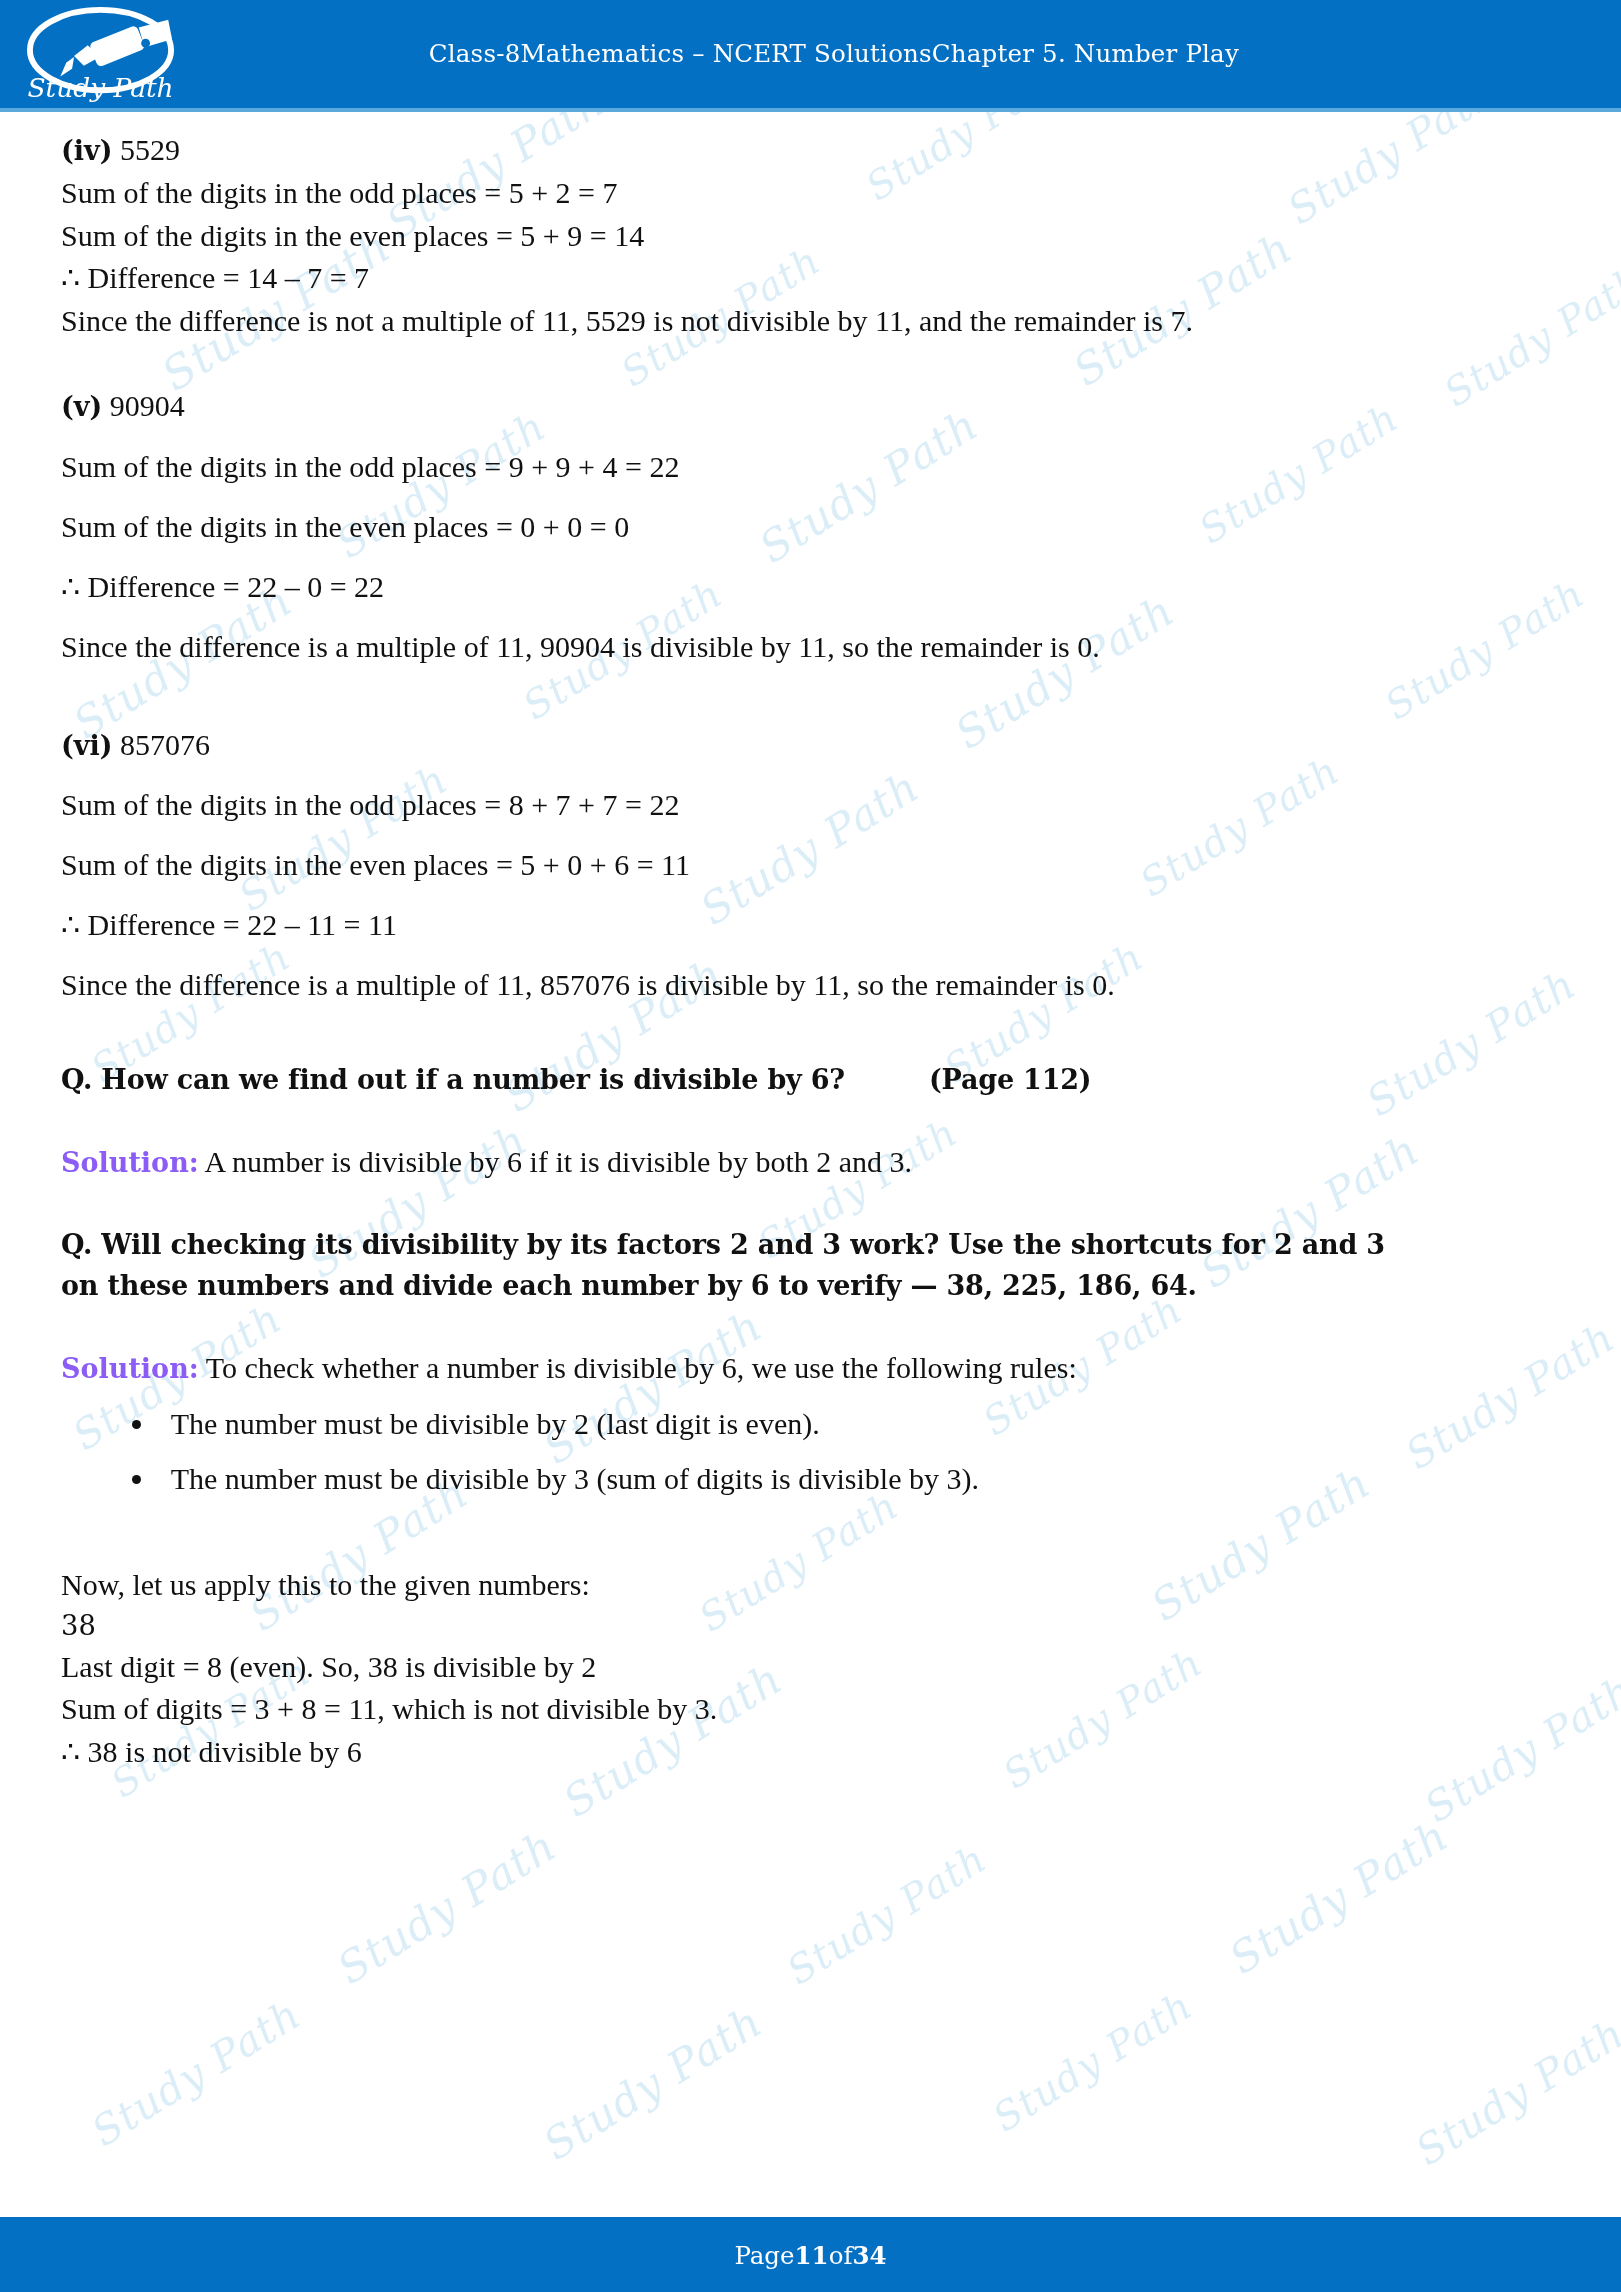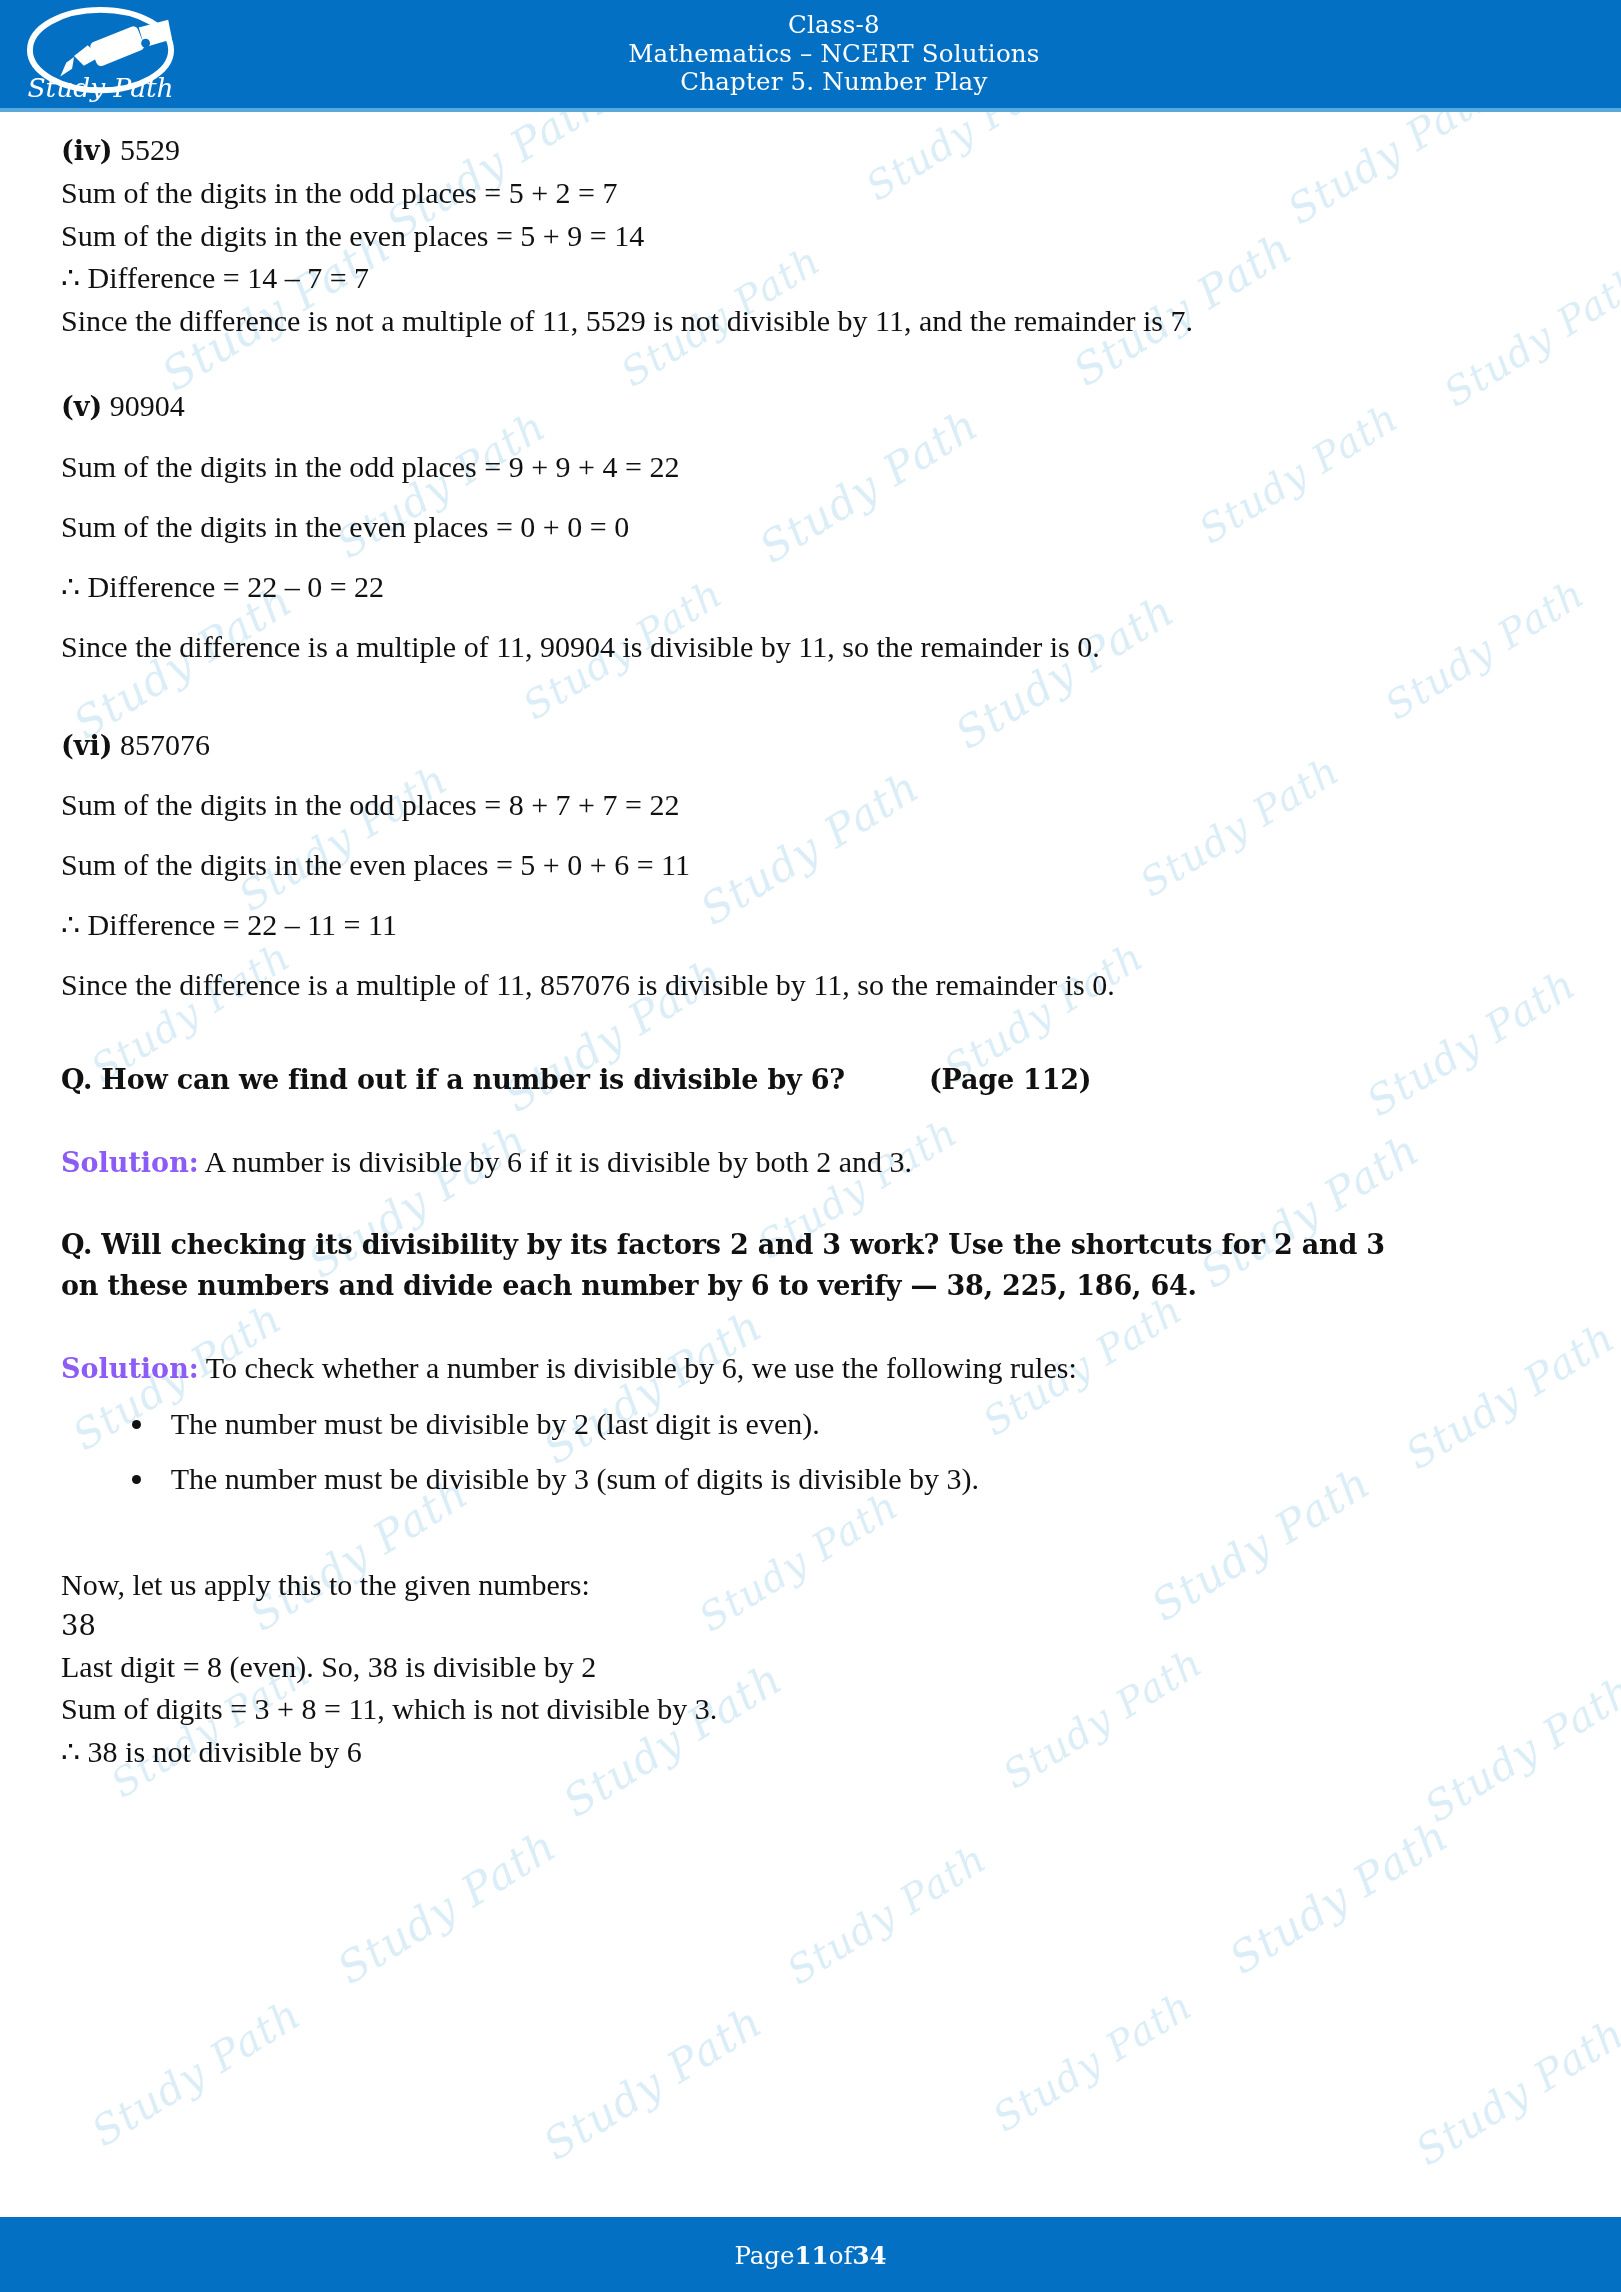--- a/index.html
+++ b/index.html
@@ -50,21 +50,20 @@
     flex: none;
     display: flex;
     align-items: center;
     justify-content: center;
     padding-left: 7.8px;
   }
   .logo-svg { display: block; }
   .header-titles {
     flex: 1;
     display: flex;
-    flex-direction: column;
     align-items: center;
     justify-content: center;
     color: #ffffff;
     font-family: "DejaVu Serif", serif;
     line-height: 1.18;
     padding-right: 147px;
   }
   .header-titles .ht {
     font-size: 24.5px;
     white-space: nowrap;

